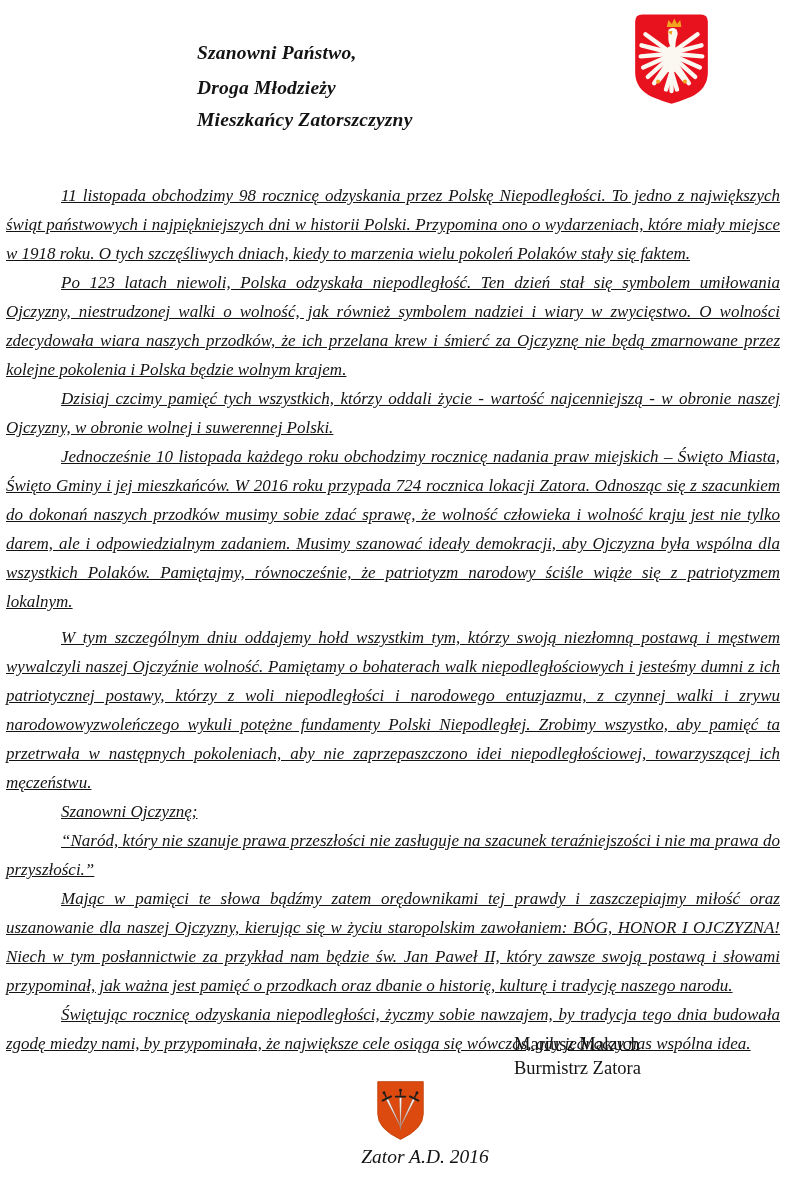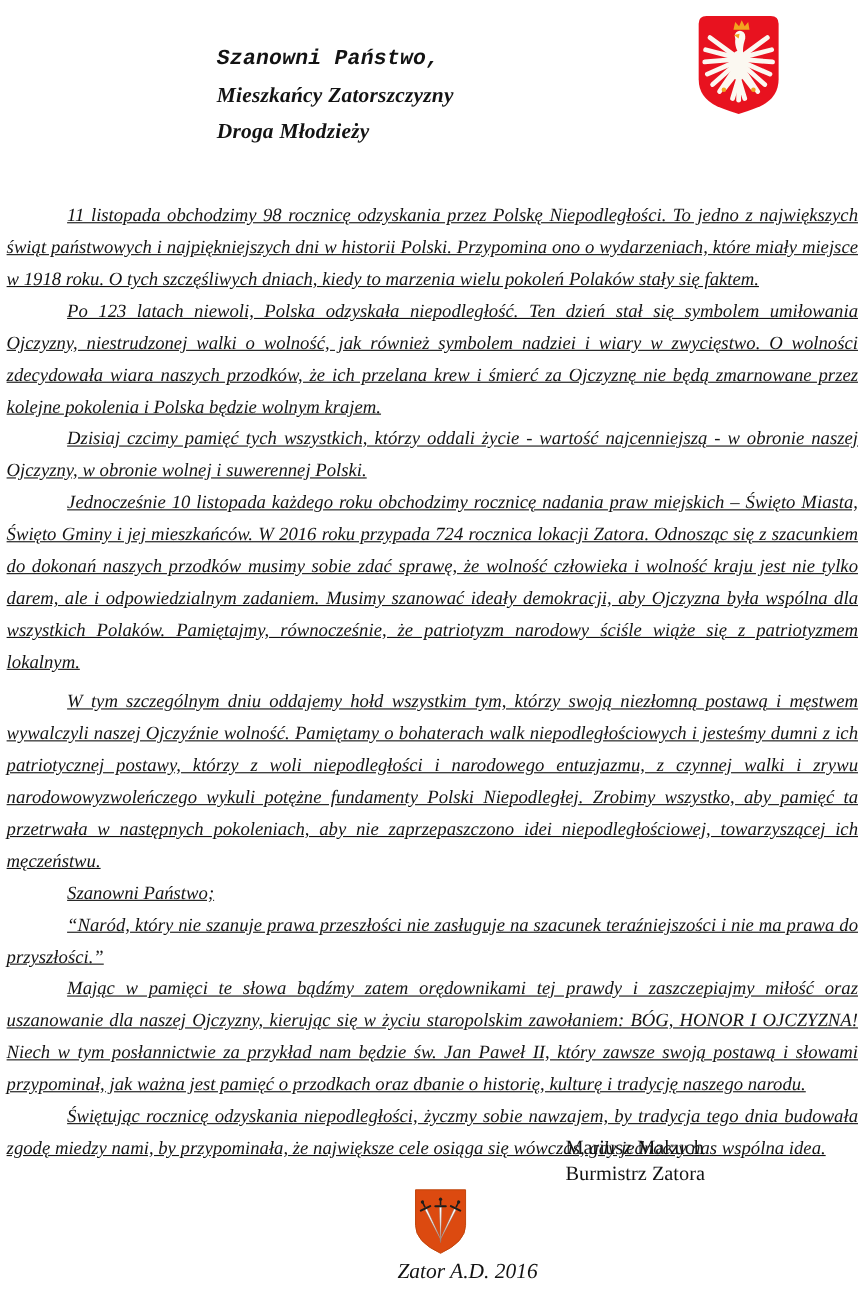--- a/index.html
+++ b/index.html
@@ -11,21 +11,21 @@
     color:#131313;
     overflow:hidden;
   }
   
   .salutation{
     position:absolute;left:197px;top:37px;
     font-style:italic;font-weight:bold;
     font-size:19.5px;line-height:32px;
     letter-spacing:.2px;
   }
-  .salutation .sal-line:first-child{margin-bottom:3px;font-family:Liberation Mono, monospace;}
+  .salutation .sal-line:first-child{margin-bottom:3px;}
   
   .poland-emblem{position:absolute;left:632px;top:12px;width:79px;height:95px;}
   
   .letter-body{
     position:absolute;left:6px;right:6px;top:181px;
     font-style:italic;font-size:17px;line-height:29px;
     text-align:justify;
     text-decoration:underline;
   }
   .letter-body p{margin:0;text-indent:55px;}
@@ -43,22 +43,22 @@
     text-align:center;font-style:italic;font-size:19.5px;padding-left:32px;
   }
 </style>
 </head>
 <body>
 
 <div class="page">
 
   <div class="salutation">
     <div class="sal-line">Szanowni Państwo,</div>
+    <div class="sal-line">Droga Młodzieży</div>
     <div class="sal-line">Mieszkańcy Zatorszczyzny</div>
-    <div class="sal-line">Droga Młodzieży</div>
   </div>
 
   <svg class="poland-emblem" viewBox="0 0 100 120" xmlns="http://www.w3.org/2000/svg" aria-hidden="true">
     <path fill="#e8121f" d="M13 3 H87 Q96 3 96 12 V76 Q96 97 75 107 Q60 113 50 116 Q40 113 25 107 Q4 97 4 76 V12 Q4 3 13 3 Z"></path>
 
     <g stroke="#fbf8f1" stroke-width="5.5" stroke-linecap="round" fill="none">
       <path d="M47 50 L17 28"></path>
         <path d="M47 51 L12 42"></path>
         <path d="M46 53 L11 56"></path>
       <path d="M46 56 L14 70"></path>
@@ -90,21 +90,21 @@
       <circle cx="67" cy="88" r="2.6"></circle>
     </g>
   </svg>
 
   <main class="letter-body">
     <p>11 listopada obchodzimy 98 rocznicę odzyskania przez Polskę Niepodległości. To jedno z największych świąt państwowych i najpiękniejszych dni w historii Polski. Przypomina ono o wydarzeniach, które miały miejsce w 1918 roku. O tych szczęśliwych dniach, kiedy to marzenia wielu pokoleń Polaków stały się faktem.</p>
     <p>Po 123 latach niewoli, Polska odzyskała niepodległość. Ten dzień stał się symbolem umiłowania Ojczyzny, niestrudzonej walki o wolność, jak również symbolem nadziei i wiary w zwycięstwo. O wolności zdecydowała wiara naszych przodków, że ich przelana krew i śmierć za Ojczyznę nie będą zmarnowane przez kolejne pokolenia i Polska będzie wolnym krajem.</p>
     <p>Dzisiaj czcimy pamięć tych wszystkich, którzy oddali życie -  wartość najcenniejszą -  w obronie naszej Ojczyzny, w obronie wolnej i suwerennej Polski.</p>
     <p>Jednocześnie 10 listopada każdego roku obchodzimy rocznicę nadania praw miejskich – Święto Miasta, Święto Gminy i jej mieszkańców. W 2016 roku przypada 724 rocznica lokacji Zatora. Odnosząc się z szacunkiem do dokonań naszych przodków musimy sobie zdać sprawę, że wolność człowieka i wolność kraju jest nie tylko darem, ale i odpowiedzialnym zadaniem. Musimy szanować ideały demokracji, aby Ojczyzna była wspólna dla wszystkich Polaków. Pamiętajmy, równocześnie, że patriotyzm narodowy ściśle wiąże się z patriotyzmem lokalnym.</p>
     <p class="gap-before">W tym szczególnym dniu oddajemy hołd wszystkim tym, którzy swoją niezłomną postawą i męstwem wywalczyli naszej Ojczyźnie wolność. Pamiętamy o bohaterach walk niepodległościowych i jesteśmy dumni z ich patriotycznej postawy, którzy z woli niepodległości i narodowego entuzjazmu, z czynnej walki i zrywu narodowowyzwoleńczego wykuli potężne fundamenty Polski Niepodległej. Zrobimy wszystko, aby pamięć ta przetrwała w następnych pokoleniach, aby nie zaprzepaszczono idei niepodległościowej, towarzyszącej ich męczeństwu.</p>
-    <p>Szanowni Państwo;</p>
+    <p>Szanowni Ojczyznę;</p>
     <p>“Naród, który nie szanuje prawa przeszłości nie zasługuje na szacunek teraźniejszości i nie ma prawa do przyszłości.”</p>
     <p>Mając w pamięci te słowa bądźmy zatem orędownikami tej prawdy i zaszczepiajmy miłość oraz uszanowanie dla naszej Ojczyzny,  kierując się w życiu staropolskim zawołaniem:  BÓG, HONOR I OJCZYZNA! Niech w tym posłannictwie za przykład nam będzie św. Jan Paweł II, który zawsze swoją postawą i słowami przypominał, jak ważna jest pamięć o przodkach oraz dbanie o historię, kulturę i tradycję naszego narodu.</p>
     <p>Świętując rocznicę odzyskania niepodległości, życzmy sobie nawzajem, by tradycja tego dnia budowała zgodę miedzy nami, by przypominała, że największe cele osiąga się wówczas, gdy jednoczy nas wspólna idea.</p>
   </main>
 
   <div class="signature">
     <div class="sig-name">Mariusz Makuch</div>
     <div class="sig-title">Burmistrz Zatora</div>
   </div>
 

